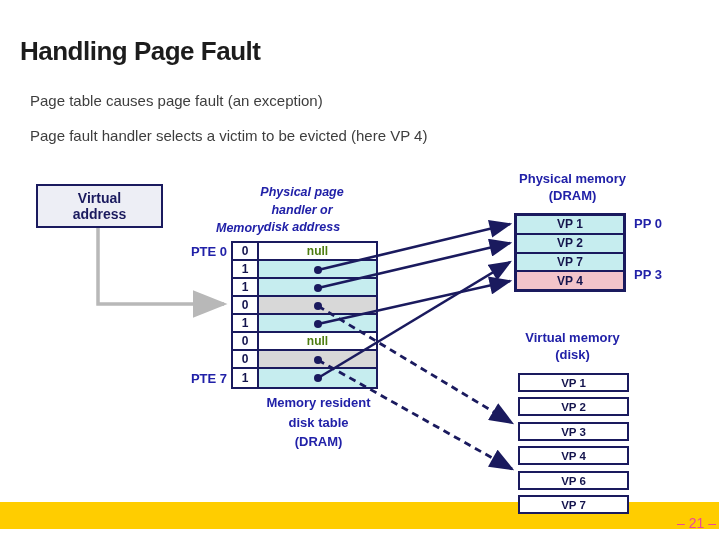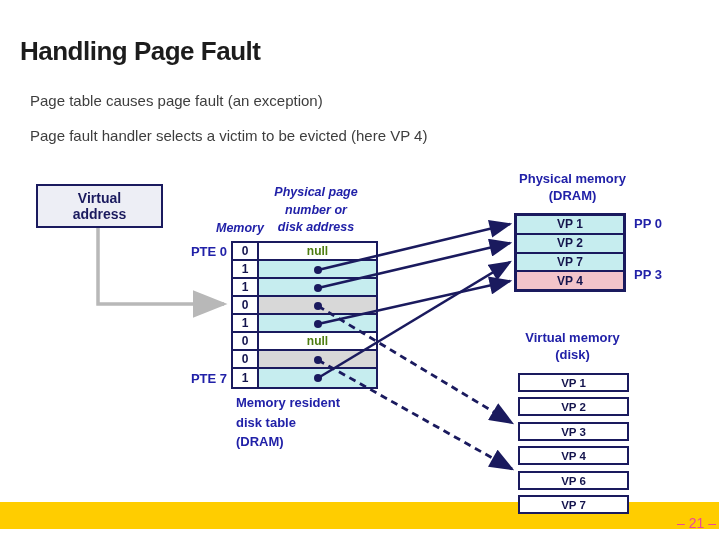--- a/index.html
+++ b/index.html
@@ -19,21 +19,21 @@
     left:36px;top:184px;width:127px;height:44px;box-sizing:border-box;
     background:#edeef5;border:2.5px solid #1a1a5e;
     display:flex;align-items:center;justify-content:center;
     font-size:14px;font-weight:bold;color:#1a1a5e;text-align:center;line-height:1.15;
   }
   .va-box span{display:block;width:80px;}
 
   
   .blue-label{color:#2121a8;font-weight:bold;}
   .hdr-valid{left:216px;top:221px;width:46px;text-align:center;font-size:12.5px;font-style:italic;}
-  .hdr-data{left:254px;top:184px;width:124px;text-align:center;font-size:12.5px;font-style:italic;line-height:17.6px;}
+  .hdr-data{left:240px;top:184px;width:124px;text-align:center;font-size:12.5px;font-style:italic;line-height:17.6px;}
   .pte-label{width:44px;text-align:right;font-size:13px;}
   .pte0{left:183px;top:244px;} .pte7{left:183px;top:371px;}
 
   
   .pt-table{
     left:231px;top:241px;width:147px;height:148px;box-sizing:border-box;
     border:2px solid #1a1a5e;display:flex;flex-direction:column;background:#fff;
   }
   .pt-row{flex:1;display:flex;}
   .valid-cell{
@@ -41,21 +41,21 @@
     display:flex;align-items:center;justify-content:center;
     font-size:12px;font-weight:bold;color:#14144d;
   }
   .data-cell{
     flex:1;border-bottom:2px solid #1a1a5e;display:flex;align-items:center;justify-content:center;
     font-size:12px;font-weight:bold;color:#4d7c0f;
   }
   .pt-row:last-child .valid-cell,.pt-row:last-child .data-cell{border-bottom:none;}
   .fill-white{background:#ffffff;} .fill-cyan{background:#c6edef;} .fill-gray{background:#d8d8d8;}
 
-  .pt-caption{left:236px;top:393px;width:165px;text-align:left;font-size:13px;line-height:19.5px;}
+  .pt-caption{left:236px;top:393px;width:165px;text-align:center;font-size:13px;line-height:19.5px;}
 
   
   .dram-label{left:506px;top:171px;width:133px;text-align:center;font-size:13px;line-height:16.5px;}
   .dram-box{
     left:514px;top:213px;width:112px;box-sizing:border-box;border:3px solid #1a1a5e;
     display:flex;flex-direction:column;background:#fff;
   }
   .dram-row{
     height:16.8px;border-bottom:2px solid #1a1a5e;
     display:flex;align-items:center;justify-content:center;
@@ -90,21 +90,21 @@
   <div class="abs bullet-line bl1">Page table causes page fault (an exception)</div>
   <div class="abs bullet-line bl2">Page fault handler selects a victim to be evicted (here VP 4)</div>
 
   <div class="abs va-box">
     <span>Virtual address</span>
   </div>
 
   <div class="abs blue-label hdr-valid">Memory</div>
   <div class="abs blue-label hdr-data">
     <div>Physical page</div>
-    <div>number or</div>
+    <div>handler or</div>
     <div>disk address</div>
   </div>
   <div class="abs blue-label pte-label pte0">PTE 0</div>
   <div class="abs blue-label pte-label pte7">PTE 7</div>
 
   <div class="abs pt-table">
     <div class="pt-row">
       <div class="valid-cell">0</div>
       <div class="data-cell fill-white">null</div>
     </div>

